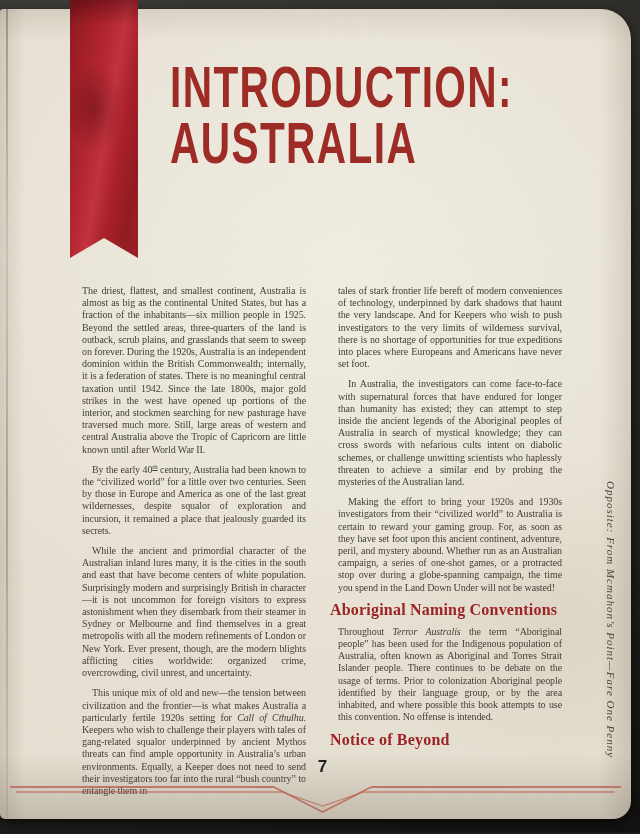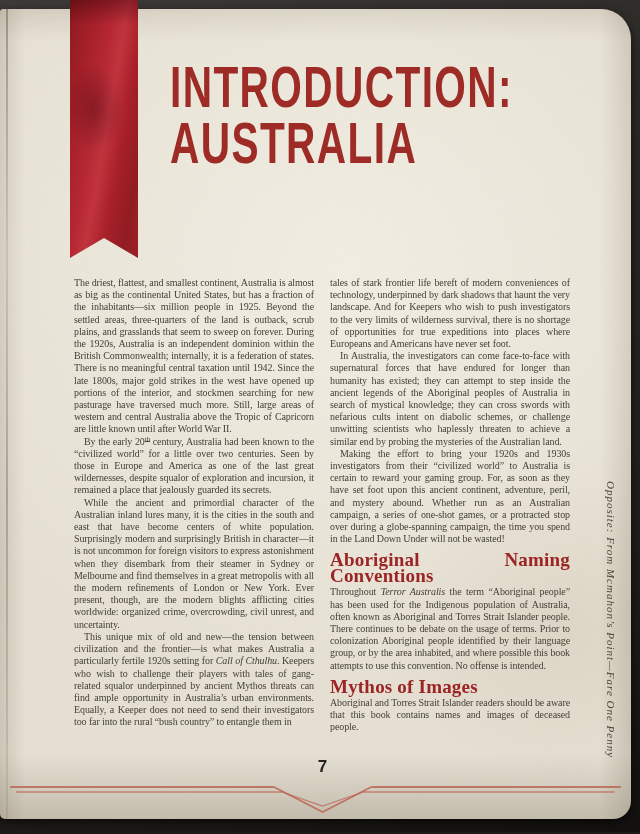--- a/index.html
+++ b/index.html
@@ -37,23 +37,23 @@
   .title{position:absolute;left:170px;top:50px;color:#9f2b26;}
   .title-line{
     font-family:"Liberation Sans",sans-serif;font-weight:bold;
     font-size:58px;line-height:56px;letter-spacing:2px;
     transform:scaleX(0.70);transform-origin:left top;white-space:nowrap;
   }
   
   .columns{position:absolute;left:74px;top:268px;width:496px;display:flex;gap:16px;}
   .col{width:240px;font-size:10px;line-height:12.2px;letter-spacing:-0.1px;
     text-align:justify;color:#46413a;}
-  .col p{margin:0;}
+  .col p{margin:8px;}
   .col p.indent{text-indent:10px;}
-  .col h3{margin:7px 0 2px 0;font-size:19px;line-height:16px;color:#9d2424;letter-spacing:.2px;}
+  .col h3{margin:7px 0 2px 0;font-size:16px;line-height:16px;color:#9d2424;letter-spacing:.2px;}
   .col sup{font-size:7px;line-height:0;text-decoration:underline;}
   
   .margin-note{
     position:absolute;right:14px;top:472px;
     writing-mode:vertical-rl;
     font-style:italic;font-size:11px;letter-spacing:1px;color:#4b453d;white-space:nowrap;
   }
   
   .page-number{
     position:absolute;left:14px;right:0;top:748px;text-align:center;
@@ -71,32 +71,31 @@
     <div class="crease"></div>
 
     <div class="title">
       <div class="title-line">INTRODUCTION:</div>
       <div class="title-line">AUSTRALIA</div>
     </div>
 
     <div class="columns">
       <div class="col" id="left-col">
           <p><span>The driest, flattest, and smallest continent, Australia is almost as big as the continental United States, but has a fraction of the inhabitants—six million people in 1925. Beyond the settled areas, three-quarters of the land is outback, scrub plains, and grasslands that seem to sweep on forever. During the 1920s, Australia is an independent dominion within the British Commonwealth; internally, it is a federation of states. There is no meaningful central taxation until 1942. Since the late 1800s, major gold strikes in the west have opened up portions of the interior, and stockmen searching for new pasturage have traversed much more. Still, large areas of western and central Australia above the Tropic of Capricorn are little known until after World War II.</span></p>
-          <p class="indent"><span>By the early 20</span><sup>th</sup><span> century, Australia had been known to the “civilized world” for a little over two centuries. Seen by those in Europe and America as one of the last great wildernesses, despite squalor of exploration and incursion, it remained a place that jealously guarded its secrets.</span></p>
+          <p class="indent"><span>By the early 40</span><sup>th</sup><span> century, Australia had been known to the “civilized world” for a little over two centuries. Seen by those in Europe and America as one of the last great wildernesses, despite squalor of exploration and incursion, it remained a place that jealously guarded its secrets.</span></p>
           <p class="indent"><span>While the ancient and primordial character of the Australian inland lures many, it is the cities in the south and east that have become centers of white population. Surprisingly modern and surprisingly British in character—it is not uncommon for foreign visitors to express astonishment when they disembark from their steamer in Sydney or Melbourne and find themselves in a great metropolis with all the modern refinements of London or New York. Ever present, though, are the modern blights afflicting cities worldwide: organized crime, overcrowding, civil unrest, and uncertainty.</span></p>
           <p class="indent"><span>This unique mix of old and new—the tension between civilization and the frontier—is what makes Australia a particularly fertile 1920s setting for </span><em>Call of Cthulhu</em><span>. Keepers who wish to challenge their players with tales of gang-related squalor underpinned by ancient Mythos threats can find ample opportunity in Australia’s urban environments. Equally, a Keeper does not need to send their investigators too far into the rural “bush country” to entangle them in</span></p>
         </div>
       <div class="col" id="right-col">
           <p><span>tales of stark frontier life bereft of modern conveniences of technology, underpinned by dark shadows that haunt the very landscape. And for Keepers who wish to push investigators to the very limits of wilderness survival, there is no shortage of opportunities for true expeditions into places where Europeans and Americans have never set foot.</span></p>
           <p class="indent"><span>In Australia, the investigators can come face-to-face with supernatural forces that have endured for longer than humanity has existed; they can attempt to step inside the ancient legends of the Aboriginal peoples of Australia in search of mystical knowledge; they can cross swords with nefarious cults intent on diabolic schemes, or challenge unwitting scientists who haplessly threaten to achieve a similar end by probing the mysteries of the Australian land.</span></p>
           <p class="indent"><span>Making the effort to bring your 1920s and 1930s investigators from their “civilized world” to Australia is certain to reward your gaming group. For, as soon as they have set foot upon this ancient continent, adventure, peril, and mystery abound. Whether run as an Australian campaign, a series of one-shot games, or a protracted stop over during a globe-spanning campaign, the time you spend in the Land Down Under will not be wasted!</span></p>
           <h3>Aboriginal Naming Conventions</h3>
           <p><span>Throughout </span><em>Terror Australis</em><span> the term “Aboriginal people” has been used for the Indigenous population of Australia, often known as Aboriginal and Torres Strait Islander people. There continues to be debate on the usage of terms. Prior to colonization Aboriginal people identified by their language group, or by the area inhabited, and where possible this book attempts to use this convention. No offense is intended.</span></p>
-          <h3>Mythos of Images</h3>
-          <p><span>Aboriginal and Torres Strait Islander readers should be aware that this book contains names and images of deceased people.</span></p>
+          <h3>Notice of Beyond</h3>
         </div>
     </div>
 
     <div class="margin-note">Opposite: From Mcmahon’s Point—Fare One Penny</div>
 
     <div class="page-number">7</div>
 
     <div class="footer-ornament">
       <svg viewBox="0 0 622 40" preserveAspectRatio="none">
         <g stroke="#bb6152" stroke-width="1.8" fill="none" opacity="0.8">

